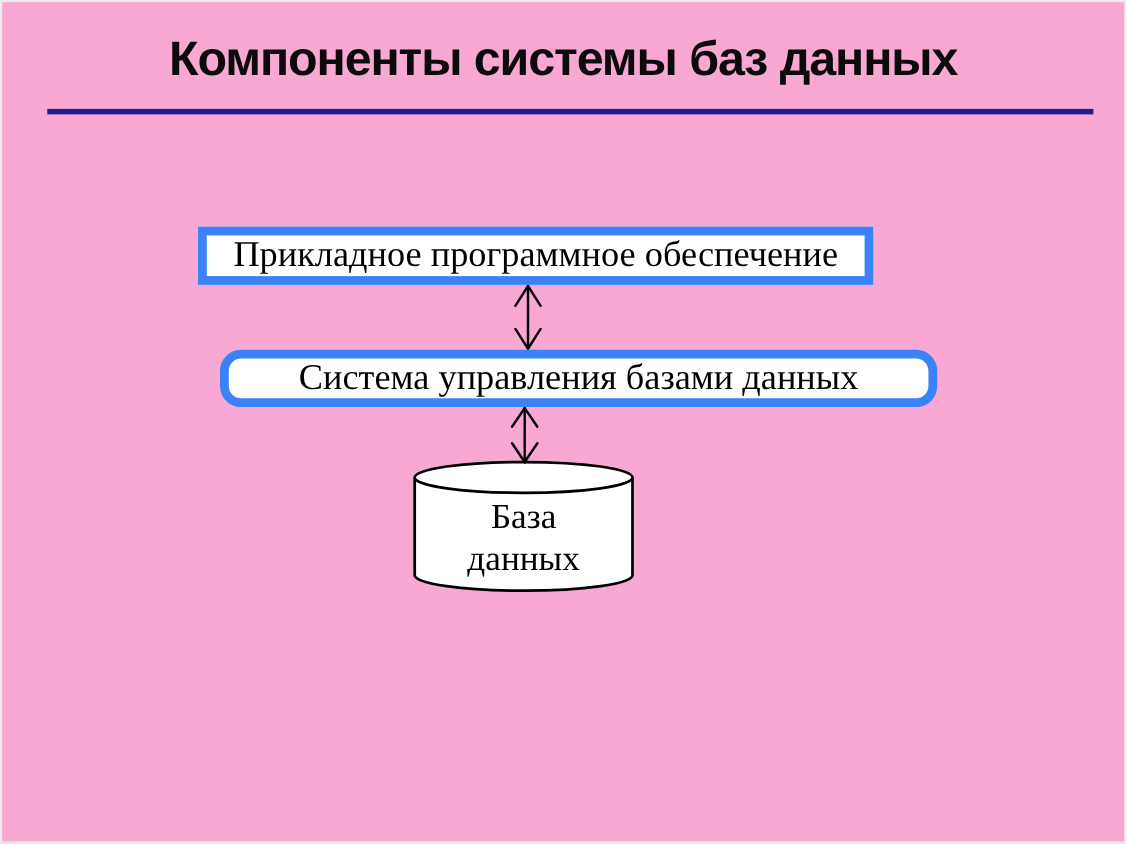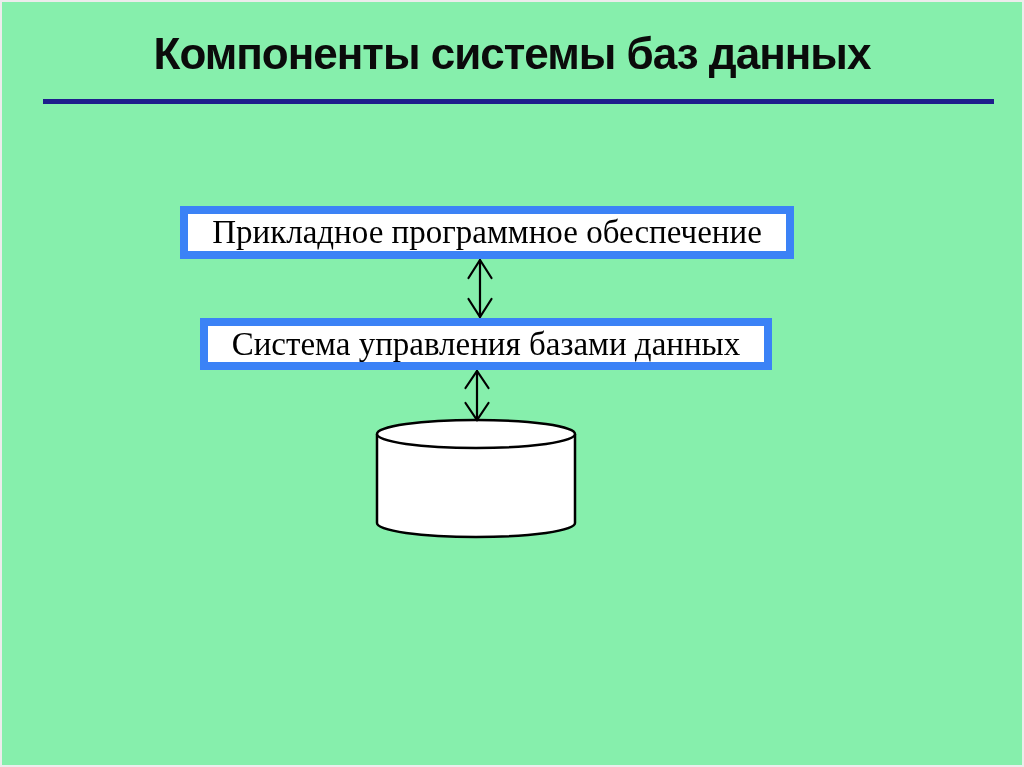--- a/index.html
+++ b/index.html
@@ -5,21 +5,21 @@
   html, body { margin: 0; padding: 0; }
   body {
     width: 1024px; height: 767px;
     background: #ffffff;
     font-family: "Liberation Sans", sans-serif;
   }
   .slide {
     position: relative;
     width: 1024px; height: 767px;
     box-sizing: border-box;
-    background: #86efac;
+    background: #f9a8d4;
     border: 2px solid #ececec;
     overflow: hidden;
     padding-left: 24px;
   }
   .title {
     position: absolute;
     left: 0; top: 27px; width: 100%;
     text-align: center;
     font-family: "Liberation Sans", sans-serif;
     font-weight: bold;
@@ -41,21 +41,21 @@
     border: 8px solid #3b82f6;
     display: flex;
     align-items: center;
     justify-content: center;
     font-family: "Liberation Serif", serif;
     font-size: 33px;
     color: #000000;
     white-space: nowrap;
   }
   .box-app  { left: 178px; top: 204px; width: 614px; height: 53px; }
-  .box-dbms { left: 198px; top: 316px; width: 572px; height: 52px; }
+  .box-dbms { left: 198px; top: 316px; width: 652px; height: 52px; border-radius: 19px; }
   svg.layer { position: absolute; left: 0; top: 0; }
   .db-label {
     position: absolute;
     left: 374px; top: 448px; width: 200px;
     text-align: center;
     font-family: "Liberation Serif", serif;
     font-size: 32px;
     line-height: 38px;
     color: #000000;
   }
@@ -90,14 +90,18 @@
   </svg>
 
   <div class="dbox box-app">
     <span>Прикладное программное обеспечение</span>
   </div>
 
   <div class="dbox box-dbms">
     <span>Система управления базами данных</span>
   </div>
 
+  <div class="db-label">
+    <div>База</div>
+    <div>данных</div>
+  </div>
 
 </div>
 
 </body></html>

